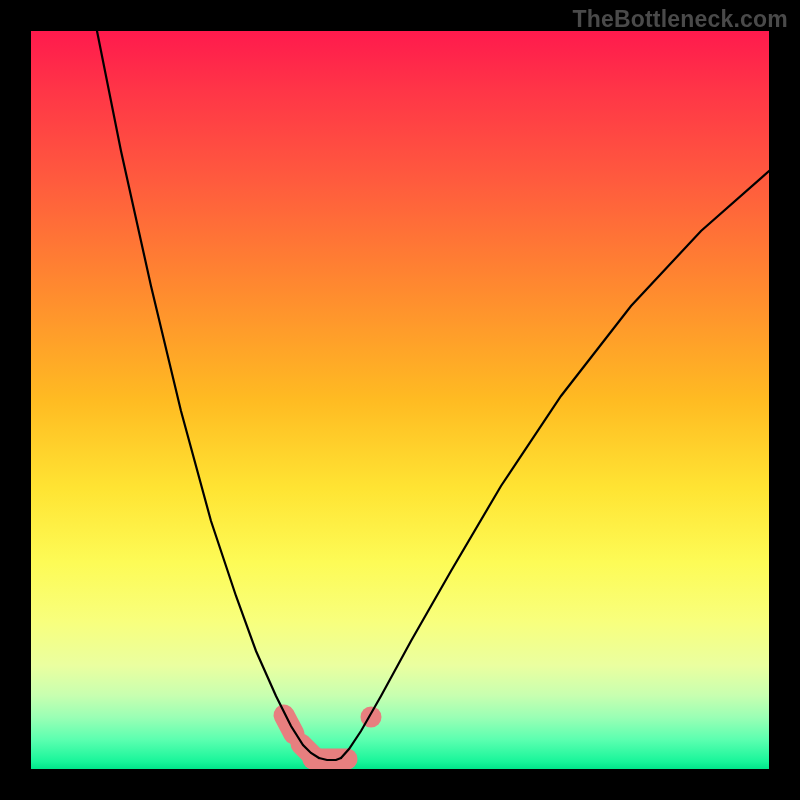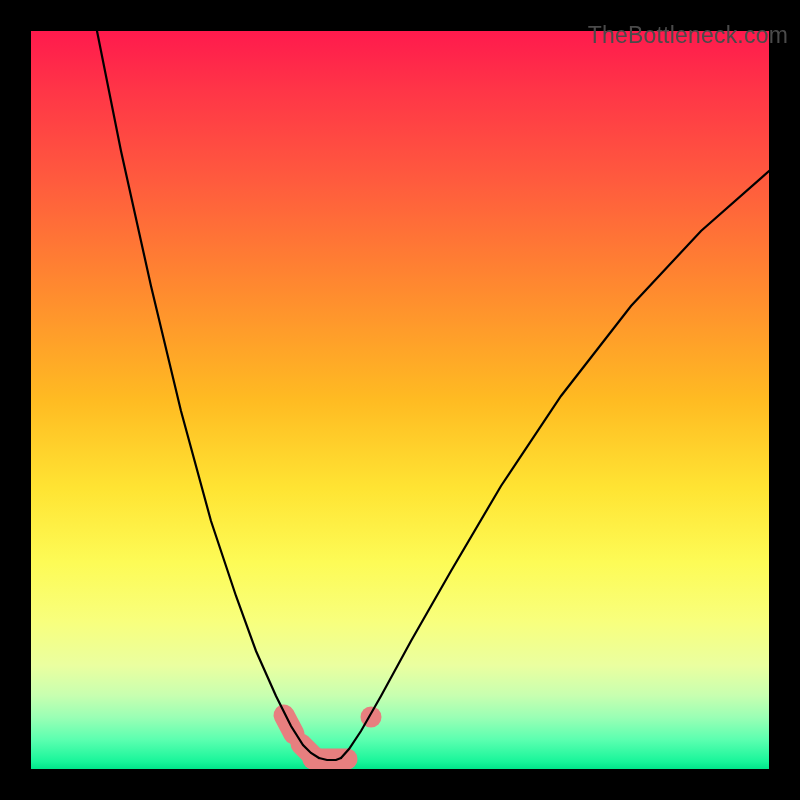--- a/index.html
+++ b/index.html
@@ -41,25 +41,25 @@
       #eaffa0 86%,
       #c8ffb0 90%,
       #9affb5 93%,
       #5cffb0 96%,
       #18f59a 99%,
       #00e58a 100%
     );
   }
   .watermark {
     position: absolute;
-    top: 22px;
+    top: 6px;
     right: 12px;
     color: #4a4a4a;
     font-size: 23px;
-    font-weight: 400;
+    font-weight: 700;
     letter-spacing: 0.2px;
   }
   svg.curves {
     position: absolute;
     left: 0; top: 0;
     width: 738px;
     height: 738px;
   }
   .curve-line {
     fill: none;

